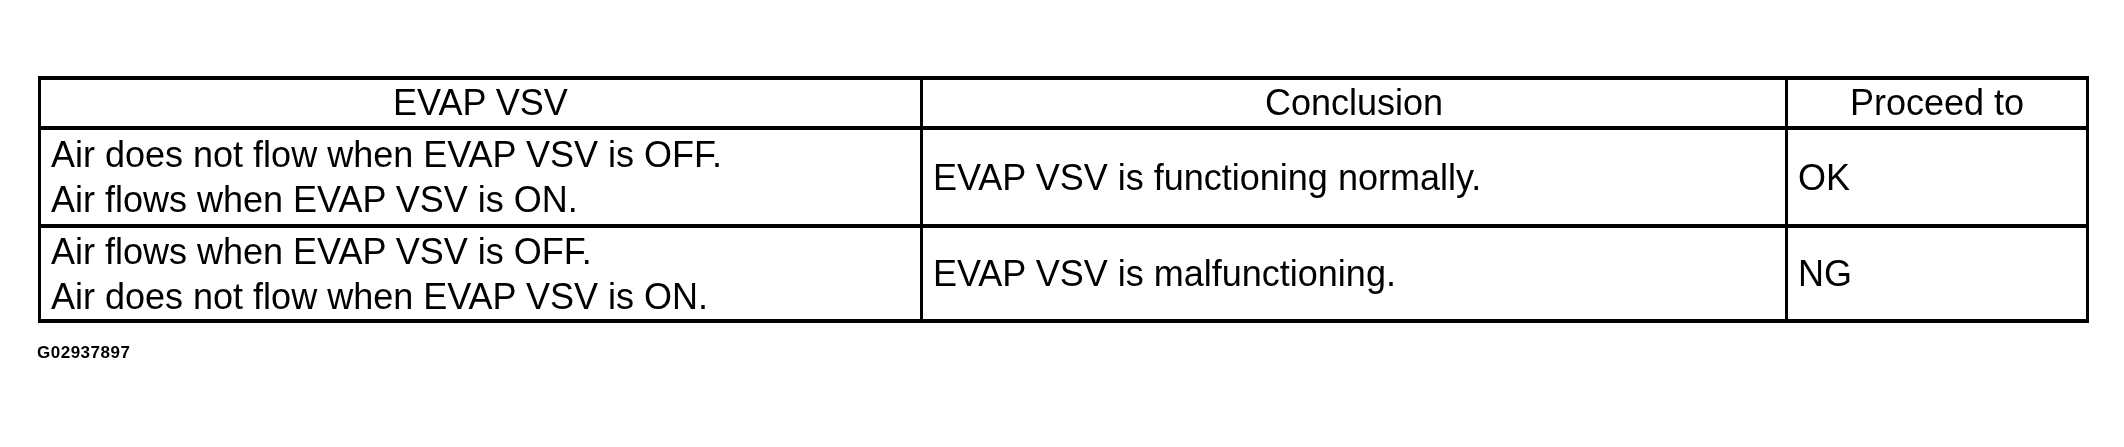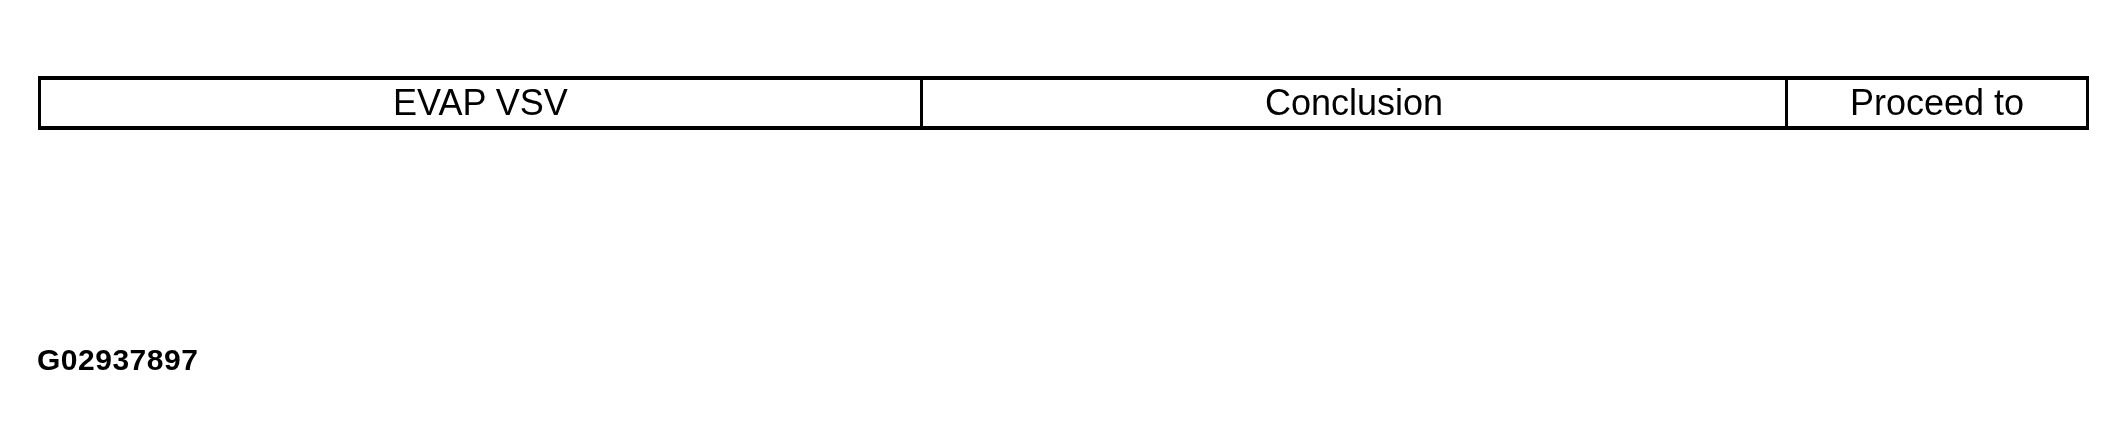--- a/index.html
+++ b/index.html
@@ -49,21 +49,21 @@
   tbody tr.r1 { height: 98px; }
   tbody tr.r2 { height: 95px; }
   td .line {
     line-height: 45px;
     white-space: nowrap;
   }
   .figure-id {
     position: absolute;
     left: 37px;
     top: 343px;
-    font-size: 30px;
+    font-size: 17px;
     font-weight: bold;
     letter-spacing: 0.5px;
   }
 </style>
 </head>
 <body>
 
 <table class="vsv-table">
   <colgroup>
     <col class="c1">
@@ -71,16 +71,40 @@
     <col class="c3">
   </colgroup>
   <thead>
     <tr>
       <th>EVAP VSV</th>
       <th>Conclusion</th>
       <th>Proceed to</th>
     </tr>
   </thead>
   <tbody>
+    <tr class="r1">
+      <td>
+        <div class="line">Air does not flow when EVAP VSV is OFF.</div>
+        <div class="line">Air flows when EVAP VSV is ON.</div>
+      </td>
+      <td>
+        <div class="line">EVAP VSV is functioning normally.</div>
+      </td>
+      <td>
+        <div class="line">OK</div>
+      </td>
+    </tr>
+    <tr class="r2">
+      <td>
+        <div class="line">Air flows when EVAP VSV is OFF.</div>
+        <div class="line">Air does not flow when EVAP VSV is ON.</div>
+      </td>
+      <td>
+        <div class="line">EVAP VSV is malfunctioning.</div>
+      </td>
+      <td>
+        <div class="line">NG</div>
+      </td>
+    </tr>
   </tbody>
 </table>
 
 <div class="figure-id">G02937897</div>
 
 </body></html>

